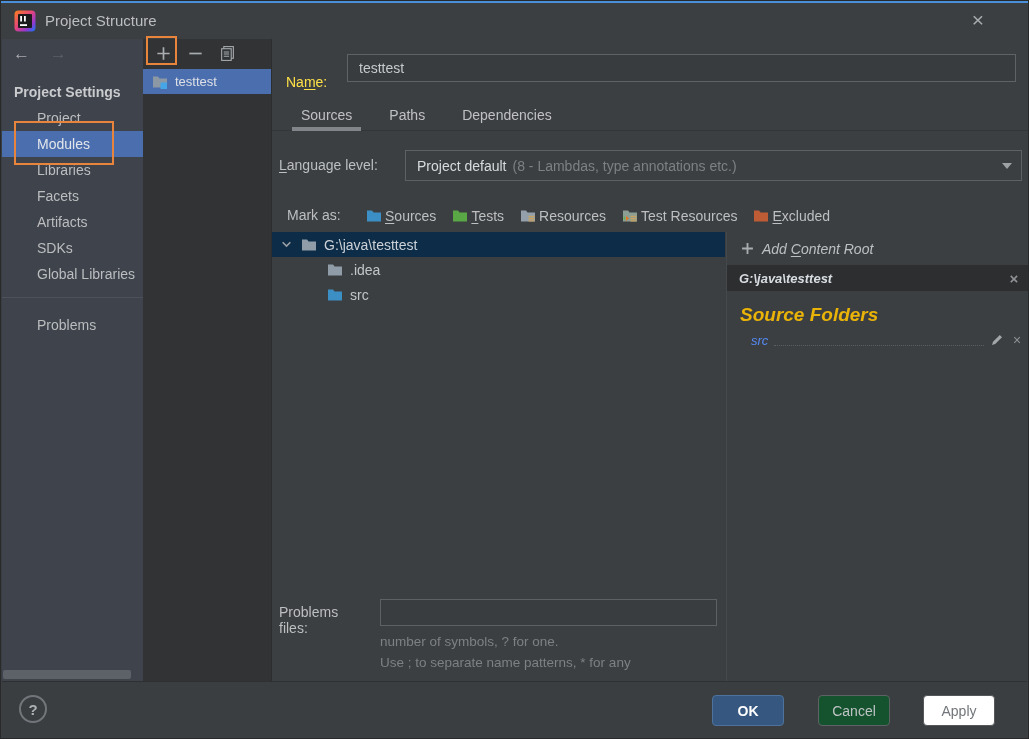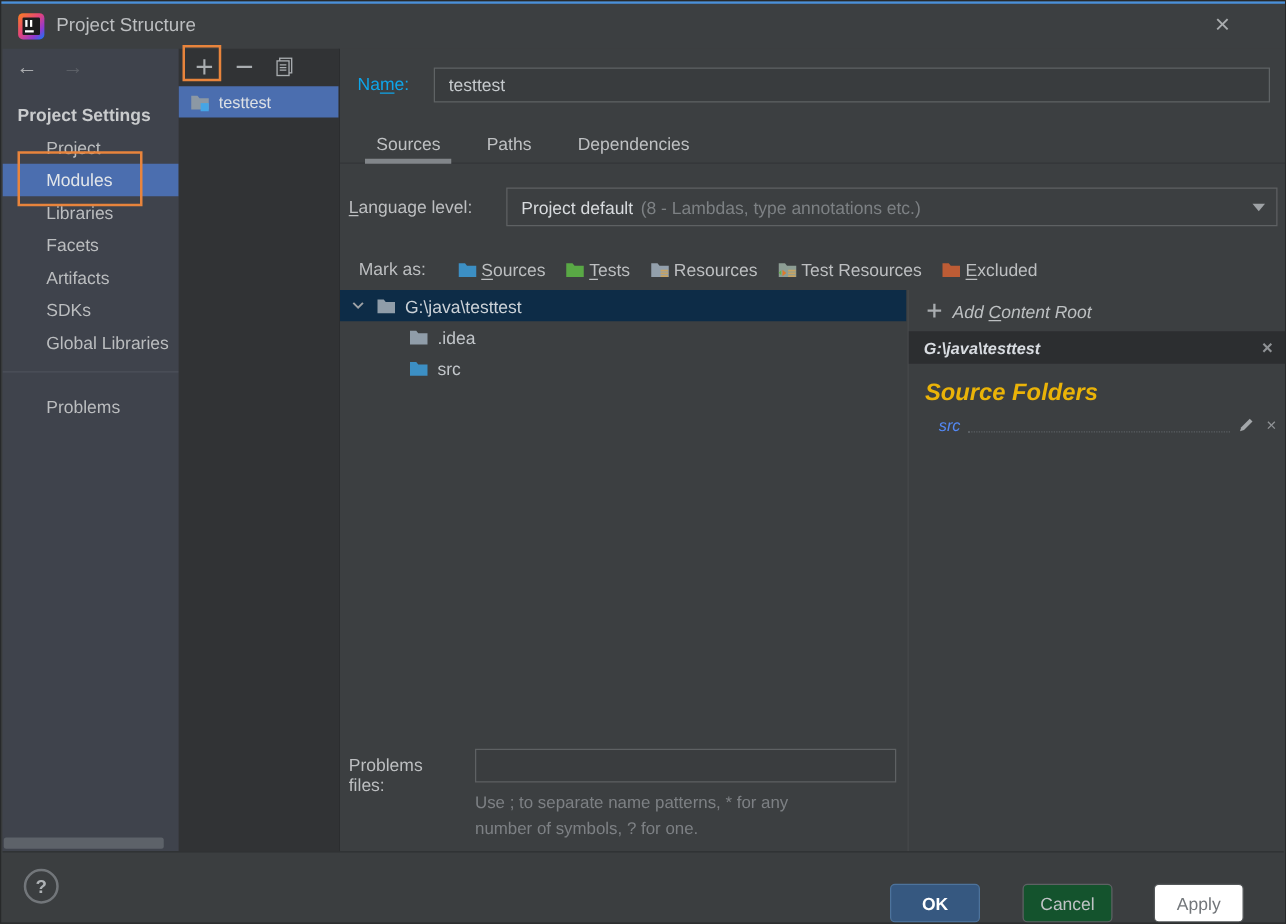--- a/index.html
+++ b/index.html
@@ -33,21 +33,21 @@
   .modtoolbar { position:absolute; top:0; left:0; right:0; height:29px; display:flex; align-items:center; gap:15px; padding-left:12px; }
   .tbicon { display:inline-flex; align-items:center; justify-content:center; cursor:pointer; }
   .modrow { position:absolute; top:30px; left:0; right:0; height:25px; display:flex; align-items:center; padding-left:9px; gap:7px; font-size:13px; cursor:pointer; }
   .modrow.selected { background:#4b6eaf; color:#dce0e5; }
 
   
   .main { position:absolute; left:270px; top:38px; width:759px; height:644px; background:#3c3f41; border-left:1px solid #2b2d2f; }
   .mn { text-decoration:underline; text-underline-offset:2px; }
 
   .name-row { position:absolute; top:15px; left:0; right:0; height:28px; }
-  .name-label { position:absolute; left:14px; top:5px; font-size:14px; color:#0ea5e9; }
+  .name-label { position:absolute; left:14px; top:20px; font-size:14px; color:#fde047; }
   .name-input { position:absolute; left:75px; right:14px; top:0; height:28px; background:#393c3e;
                 border:1px solid #5f6365; color:#c6cacd; font-size:14px; padding:0 11px;
                 font-family:"Liberation Sans", sans-serif; outline:none; }
 
   .tabs { position:absolute; top:61px; left:0; right:0; height:31px; border-bottom:1px solid #333638;
           padding-left:27px; display:flex; gap:33px; }
   .tab { font-size:14px; color:#bfc1c3; padding:7px 2px; position:relative; cursor:pointer; }
   .tab.selected::after { content:''; position:absolute; left:-7px; right:-7px; bottom:-1px; height:4px; background:#82868a; }
 
   .lang-row { position:absolute; top:110px; left:0; right:0; height:32px; }
@@ -92,21 +92,21 @@
                    border:1px solid #5e6163; color:#c6cacd; font-size:14px; padding:0 8px;
                    font-family:"Liberation Sans", sans-serif; outline:none; }
   .hint { position:absolute; top:592px; left:108px; width:345px; font-size:13.5px; color:#7d8084; line-height:21px; }
 
   
   .footer { position:absolute; left:1px; right:1px; bottom:1px; height:56px; background:#3b3e40; border-top:1px solid #2e3032; }
   .help { position:absolute; left:17px; top:13px; width:28px; height:28px; border:2px solid #72767a; border-radius:50%;
           color:#aeb2b5; display:flex; align-items:center; justify-content:center; font-size:15px; font-weight:bold; cursor:pointer; }
   .btn { position:absolute; top:13px; width:72px; height:31px; border-radius:4px; font-size:14px;
          display:flex; align-items:center; justify-content:center; cursor:pointer;
-         font-family:"Liberation Sans", sans-serif;margin-top:12px; }
+         font-family:"Liberation Sans", sans-serif; }
   .btn-ok { left:710px; background:#365880; border:1px solid #4d739c; color:#ffffff; font-weight:bold; }
   .btn-cancel { left:816px; background:#14532d; border:1px solid #5e6264; color:#bfc3c5; }
   .btn-apply { left:921px; background:#ffffff; border:1px solid #54585a; color:#72767a; }
 
   
   .anno { position:absolute; border:2px solid #e8843c; z-index:20; pointer-events:none; }
   .anno-plus { left:145px; top:35px; width:31px; height:29px; }
   .anno-modules { left:13px; top:120px; width:100px; height:44px; }
 </style>
 </head>
@@ -316,22 +316,22 @@
         </span>
         <span class="sf-close">×</span>
       </div>
     </div>
 
     <div class="exclude-row">
       <label class="exclude-label">Problems files:</label>
       <input class="exclude-input" value="" style="">
     </div>
     <div class="hint">
+      <div>number of symbols, ? for one.</div>
       <div>Use ; to separate name patterns, * for any</div>
-      <div>number of symbols, ? for one.</div>
     </div>
   </div>
 
   <div class="footer">
     <div class="help">?</div>
     <div class="btn btn-ok">OK</div>
     <div class="btn btn-cancel">Cancel</div>
     <div class="btn btn-apply">Apply</div>
   </div>
 

